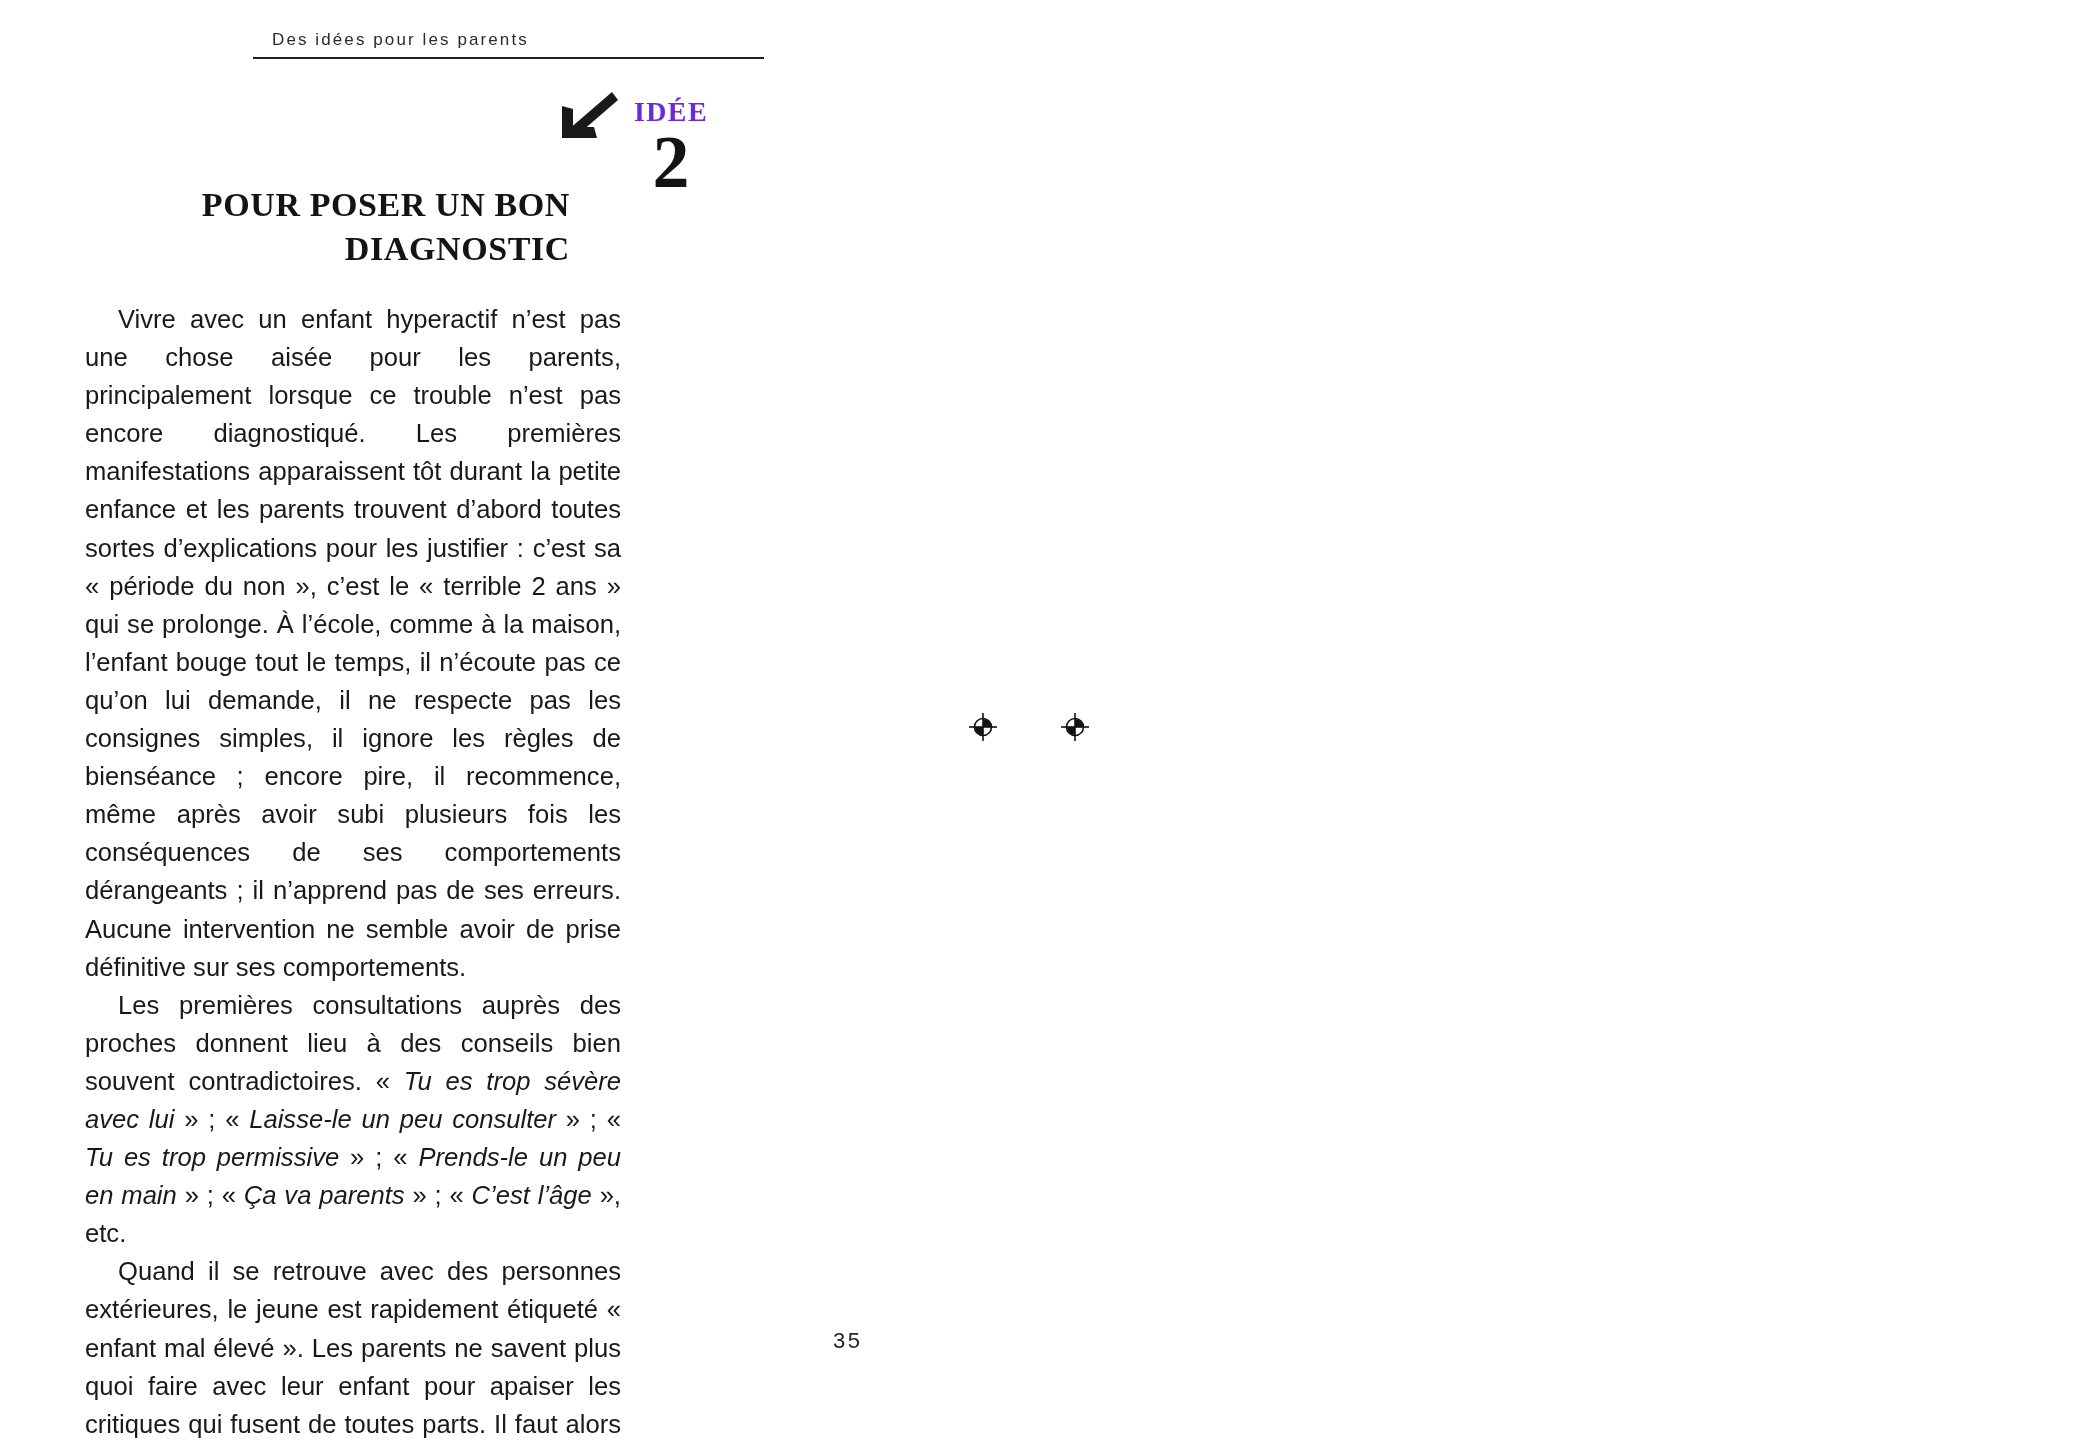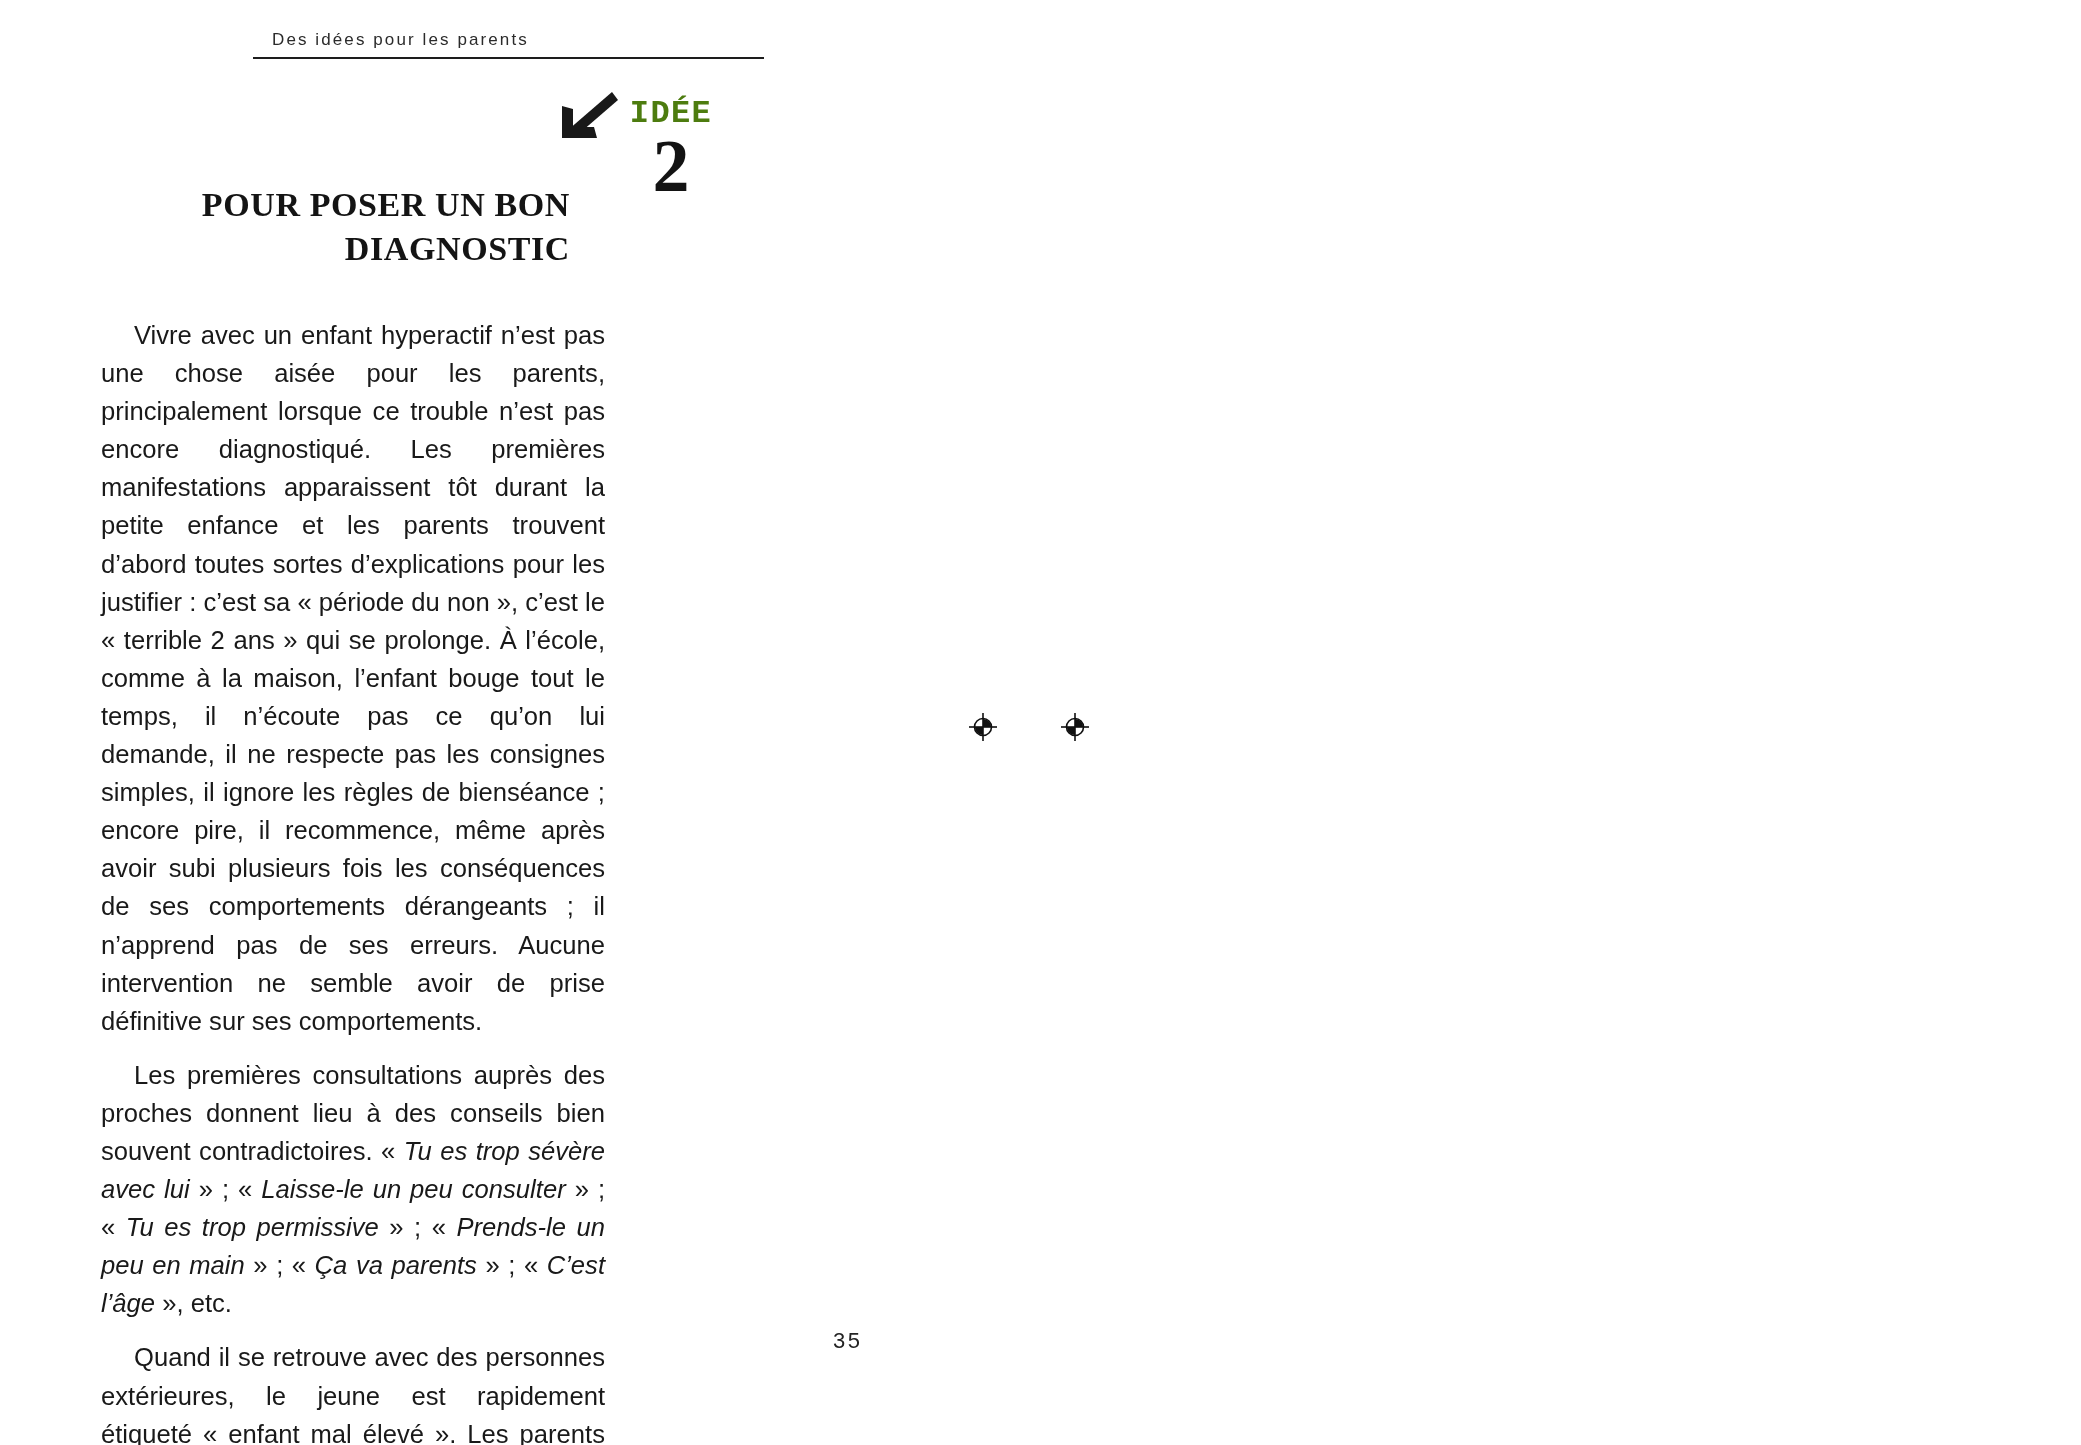--- a/index.html
+++ b/index.html
@@ -52,25 +52,25 @@
   
   .idea-block {
     position: absolute;
     text-align: center;
     line-height: 1;
   }
   .idea-left  { left: 608px; top: 98px; width: 126px; }
   .idea-right { left: 868px; top: 98px; width: 126px; }
 
   .idea-word {
-    font-family: Liberation Mono, monospace;
+    font-family: Liberation Serif, serif;
     font-weight: 700;
-    font-size: 32px;
+    font-size: 28px;
     letter-spacing: 1.4px;
-    color: #4d7c0f;
+    color: #6d28d9;
   }
   .idea-num {
     font-family: "Liberation Serif", serif;
     font-weight: 700;
     font-size: 74px;
     line-height: 0.92;
     margin-top: 2px;
     color: #131313;
   }
 
@@ -115,21 +115,21 @@
     line-height: 38.1px;
     text-align: justify;
     text-justify: inter-word;
     color: #191919;
     -webkit-hyphens: none;
     hyphens: none;
   }
   .body-left  { left: 85px;   top: 300px; width: 536px; }
 
   .body-col p {
-    margin: 16px;
+    margin: 0;
     text-indent: 33px;
   }
   .body-col p em { font-style: italic; }
 
   
   .folio {
     position: absolute;
     top: 1328px;
     font-family: "Liberation Sans", sans-serif;
     font-size: 22px;

